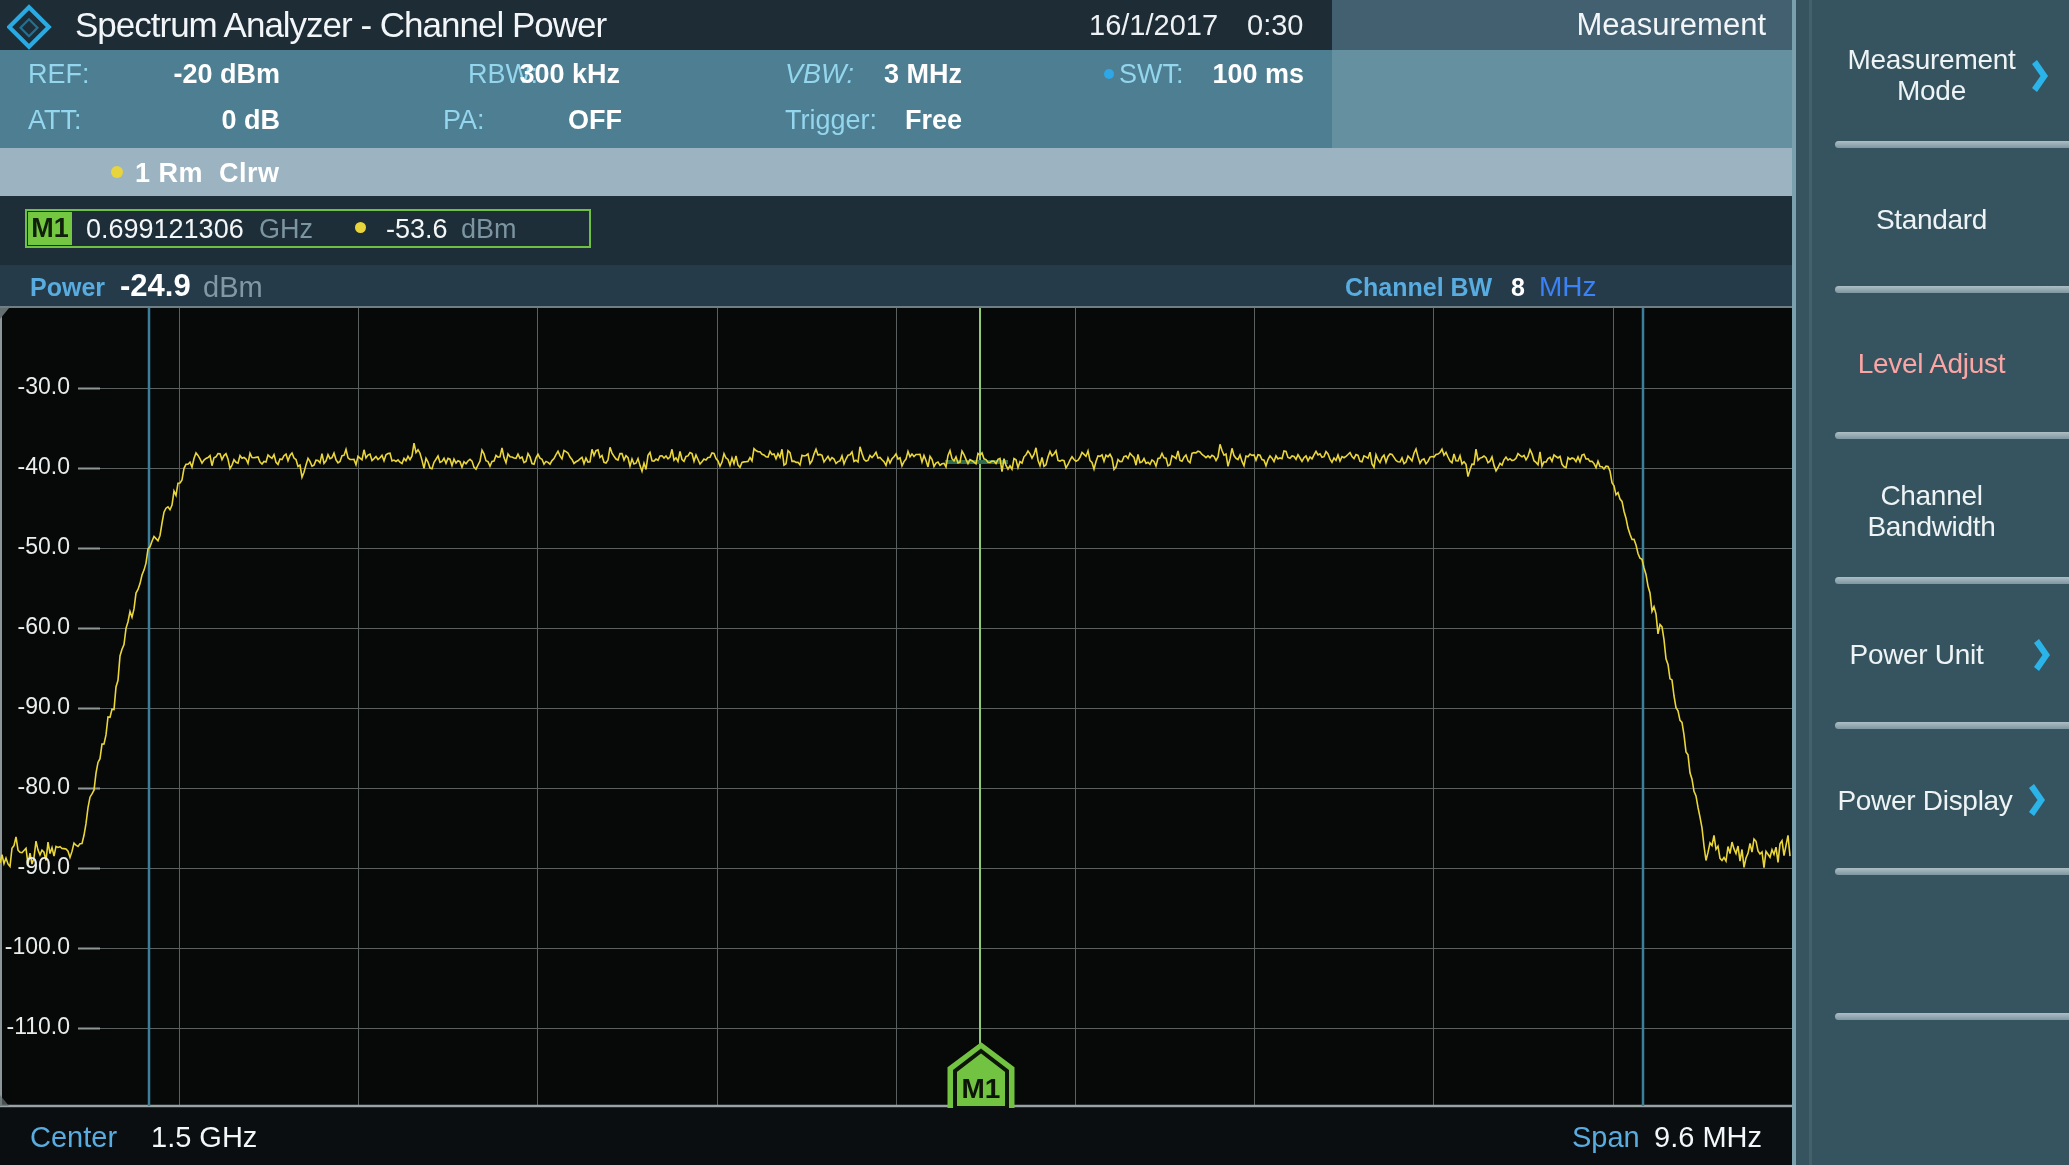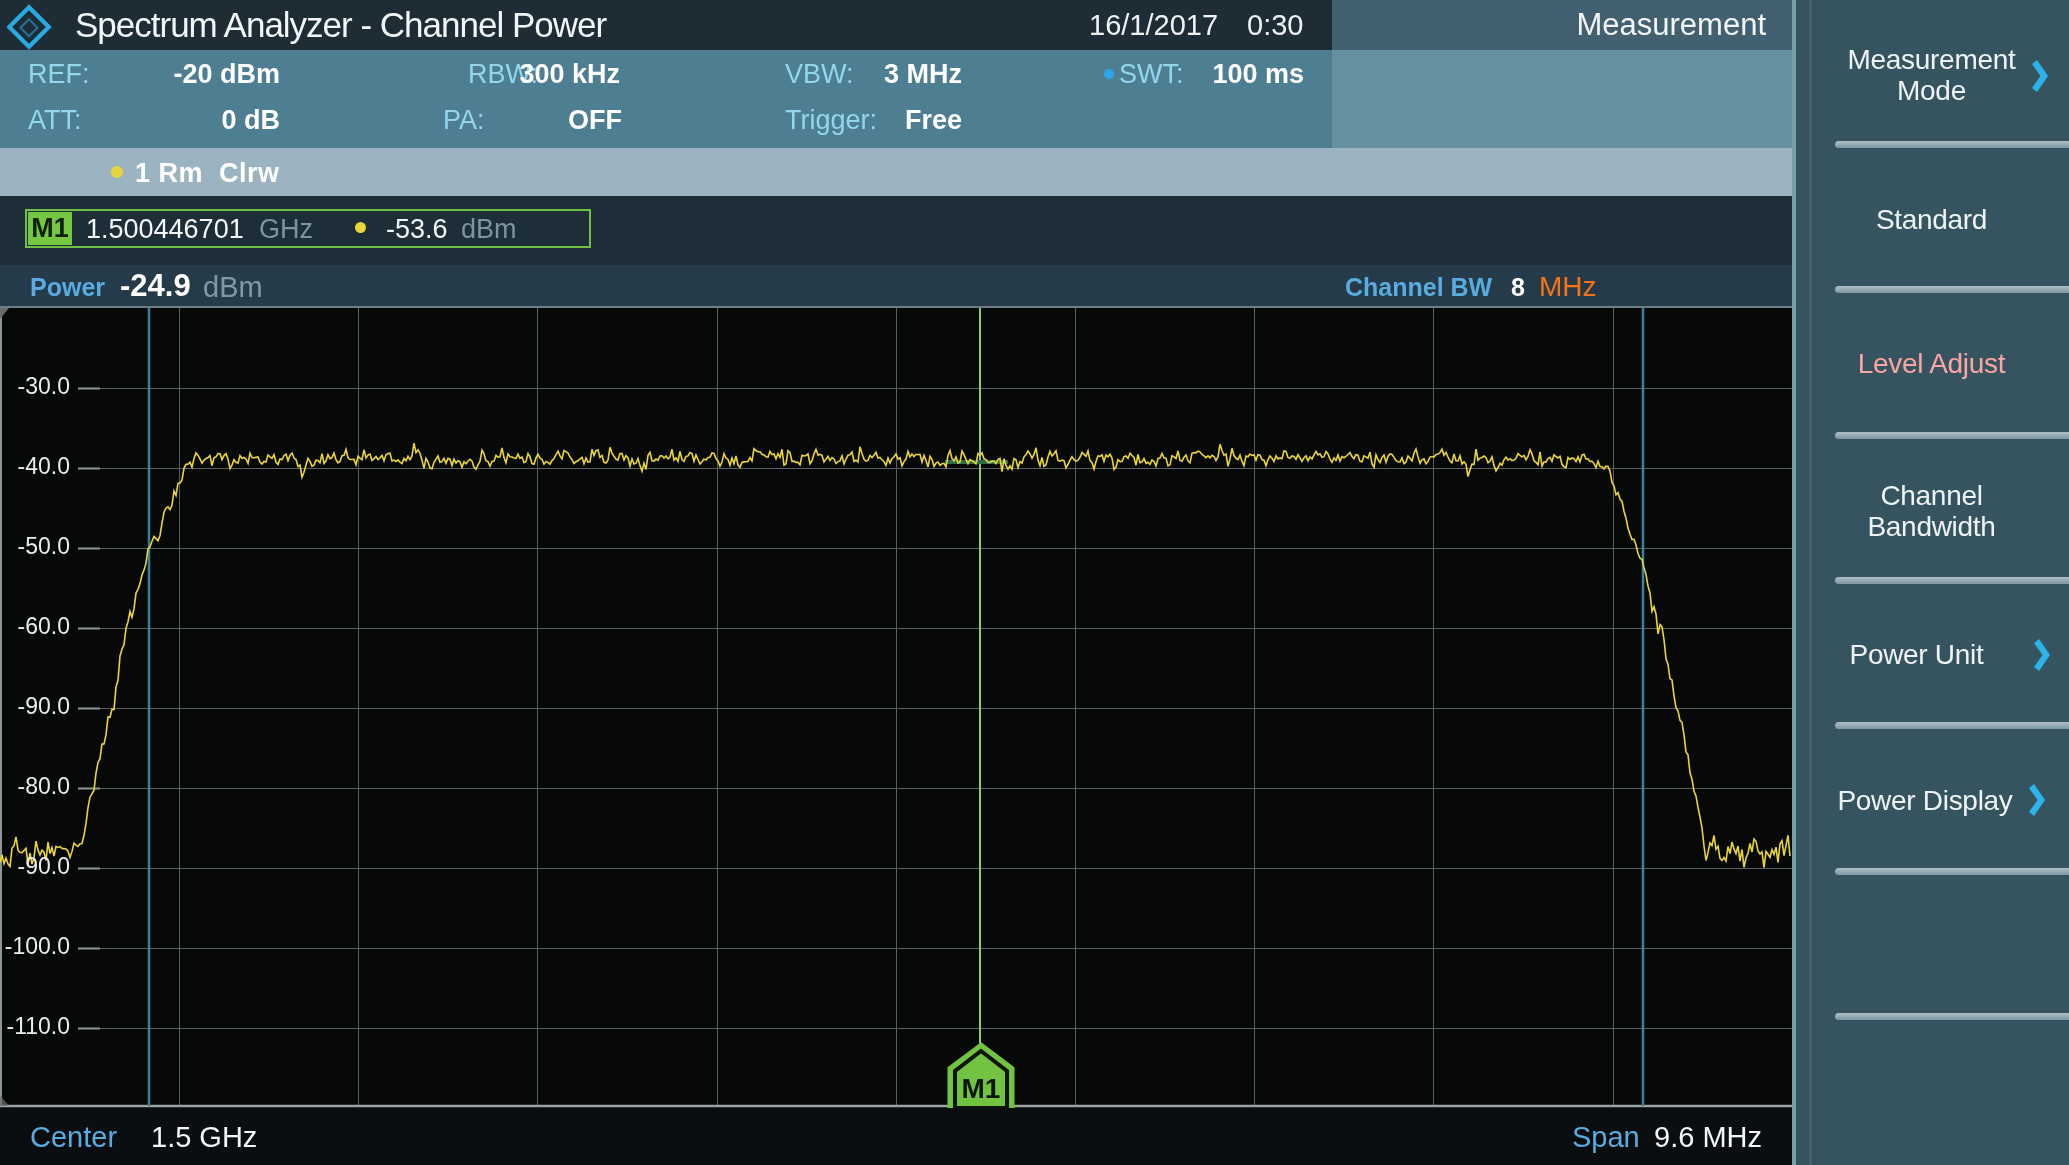--- a/index.html
+++ b/index.html
@@ -19,50 +19,50 @@
 <div class="abs" style="left:1089px;top:9px;font-size:29px;color:#eef2f4;text-align:center;">16/1/2017</div>
 <div class="abs" style="left:1247px;top:9px;font-size:29px;color:#eef2f4;">0:30</div>
 <div class="abs" style="left:1332px;top:0;width:460px;height:50px;background:#426070;"></div>
 <div class="abs" style="left:1332px;top:7px;width:434px;font-size:31px;color:#f2f6f8;text-align:right;">Measurement</div>
 <div class="abs" style="left:0;top:50px;width:1332px;height:98px;background:#4d7e92;"></div>
 <div class="abs" style="left:1332px;top:50px;width:460px;height:98px;background:#65909f;"></div>
 <div class="abs" style="left:28px;top:59px;width:120px;color:#93d6ee;font-size:27px;text-align:left;">REF:</div>
 <div class="abs" style="left:100px;top:59px;width:180px;color:#ffffff;font-size:27px;font-weight:bold;text-align:right;">-20 dBm</div>
 <div class="abs" style="left:443px;top:59px;width:120px;color:#93d6ee;font-size:27px;text-align:center;">RBW:</div>
 <div class="abs" style="left:460px;top:59px;width:160px;color:#ffffff;font-size:27px;font-weight:bold;text-align:right;">300 kHz</div>
-<div class="abs" style="left:785px;top:59px;width:120px;color:#93d6ee;font-size:27px;text-align:left;">VBW:</div>
+<div class="abs" style="left:785px;top:59px;width:120px;color:#93d6ee;font-size:27px;text-align:left;font-style:italic;">VBW:</div>
 <div class="abs" style="left:802px;top:59px;width:160px;color:#ffffff;font-size:27px;font-weight:bold;text-align:right;">3 MHz</div>
 <div class="abs" style="left:1104px;top:69px;width:10px;height:10px;border-radius:50%;background:#2da7e6;"></div>
 <div class="abs" style="left:1119px;top:59px;width:100px;color:#93d6ee;font-size:27px;text-align:left;">SWT:</div>
 <div class="abs" style="left:1144px;top:59px;width:160px;color:#ffffff;font-size:27px;font-weight:bold;text-align:right;">100 ms</div>
 <div class="abs" style="left:28px;top:105px;width:120px;color:#93d6ee;font-size:27px;text-align:left;">ATT:</div>
 <div class="abs" style="left:100px;top:105px;width:180px;color:#ffffff;font-size:27px;font-weight:bold;text-align:right;">0 dB</div>
 <div class="abs" style="left:443px;top:105px;width:120px;color:#93d6ee;font-size:27px;text-align:left;">PA:</div>
 <div class="abs" style="left:460px;top:105px;width:162px;color:#ffffff;font-size:27px;font-weight:bold;text-align:right;">OFF</div>
 <div class="abs" style="left:785px;top:105px;width:150px;color:#93d6ee;font-size:27px;text-align:left;">Trigger:</div>
 <div class="abs" style="left:802px;top:105px;width:160px;color:#ffffff;font-size:27px;font-weight:bold;text-align:right;">Free</div>
 <div class="abs" style="left:0;top:148px;width:1792px;height:48px;background:#9cb3c2;"></div>
 <div class="abs" style="left:111px;top:166px;width:12px;height:12px;border-radius:50%;background:#e8d53c;"></div>
 <div class="abs" style="left:135px;top:158px;font-size:27px;font-weight:bold;letter-spacing:0.5px;color:#ffffff;">1 Rm&nbsp;&nbsp;Clrw</div>
 <div class="abs" style="left:0;top:196px;width:1792px;height:69px;background:#1d2e38;"></div>
 <div class="abs" style="left:25px;top:209px;width:562px;height:35px;border:2px solid #6fc043;"></div>
 <div class="abs" style="left:28px;top:212px;width:44px;height:33px;background:#74c741;color:#10200c;font-size:27px;font-weight:bold;text-align:center;line-height:33px;">M1</div>
-<div class="abs" style="left:86px;top:214px;font-size:27px;color:#f4f7f8;">1.500446701</div>
+<div class="abs" style="left:86px;top:214px;font-size:27px;color:#f4f7f8;">0.699121306</div>
 <div class="abs" style="left:259px;top:214px;font-size:27px;color:#7b95a1;">GHz</div>
 <div class="abs" style="left:355px;top:222px;width:11px;height:11px;border-radius:50%;background:#e8d53c;"></div>
 <div class="abs" style="left:386px;top:214px;font-size:27px;color:#f4f7f8;">-53.6</div>
 <div class="abs" style="left:461px;top:214px;font-size:27px;color:#7b95a1;">dBm</div>
 <div class="abs" style="left:0;top:265px;width:1792px;height:42px;background:#253b4a;"></div>
 <div class="abs" style="left:0;top:306px;width:1792px;height:2px;background:#6e7e85;"></div>
 <div class="abs" style="left:30px;top:273px;font-size:25px;font-weight:bold;color:#58ace0;">Power</div>
 <div class="abs" style="left:120px;top:268px;font-size:31px;font-weight:bold;color:#ffffff;">-24.9</div>
 <div class="abs" style="left:203px;top:271px;font-size:29px;color:#8298a3;">dBm</div>
 <div class="abs" style="left:1345px;top:273px;font-size:25px;font-weight:bold;color:#58ace0;">Channel BW</div>
 <div class="abs" style="left:1511px;top:273px;font-size:25px;font-weight:bold;color:#ffffff;">8</div>
-<div class="abs" style="left:1539px;top:271px;font-size:28px;color:#f97316;text-align:right;">MHz</div>
+<div class="abs" style="left:1539px;top:271px;font-size:28px;color:#3b82f6;text-align:right;">MHz</div>
 <div class="abs" style="left:0;top:308px;width:1792px;height:800px;background:#070808;"></div>
 <svg class="abs" style="left:0;top:308px;" width="1792" height="800" viewBox="0 308 1792 800">
     <line x1="179.5" y1="308" x2="179.5" y2="1106" stroke="#5a5f5f" stroke-width="1"></line>
     <line x1="358.5" y1="308" x2="358.5" y2="1106" stroke="#5a5f5f" stroke-width="1"></line>
     <line x1="537.5" y1="308" x2="537.5" y2="1106" stroke="#5a5f5f" stroke-width="1"></line>
     <line x1="717.5" y1="308" x2="717.5" y2="1106" stroke="#5a5f5f" stroke-width="1"></line>
     <line x1="896.5" y1="308" x2="896.5" y2="1106" stroke="#5a5f5f" stroke-width="1"></line>
     <line x1="1075.5" y1="308" x2="1075.5" y2="1106" stroke="#5a5f5f" stroke-width="1"></line>
     <line x1="1254.5" y1="308" x2="1254.5" y2="1106" stroke="#5a5f5f" stroke-width="1"></line>
     <line x1="1433.5" y1="308" x2="1433.5" y2="1106" stroke="#5a5f5f" stroke-width="1"></line>

